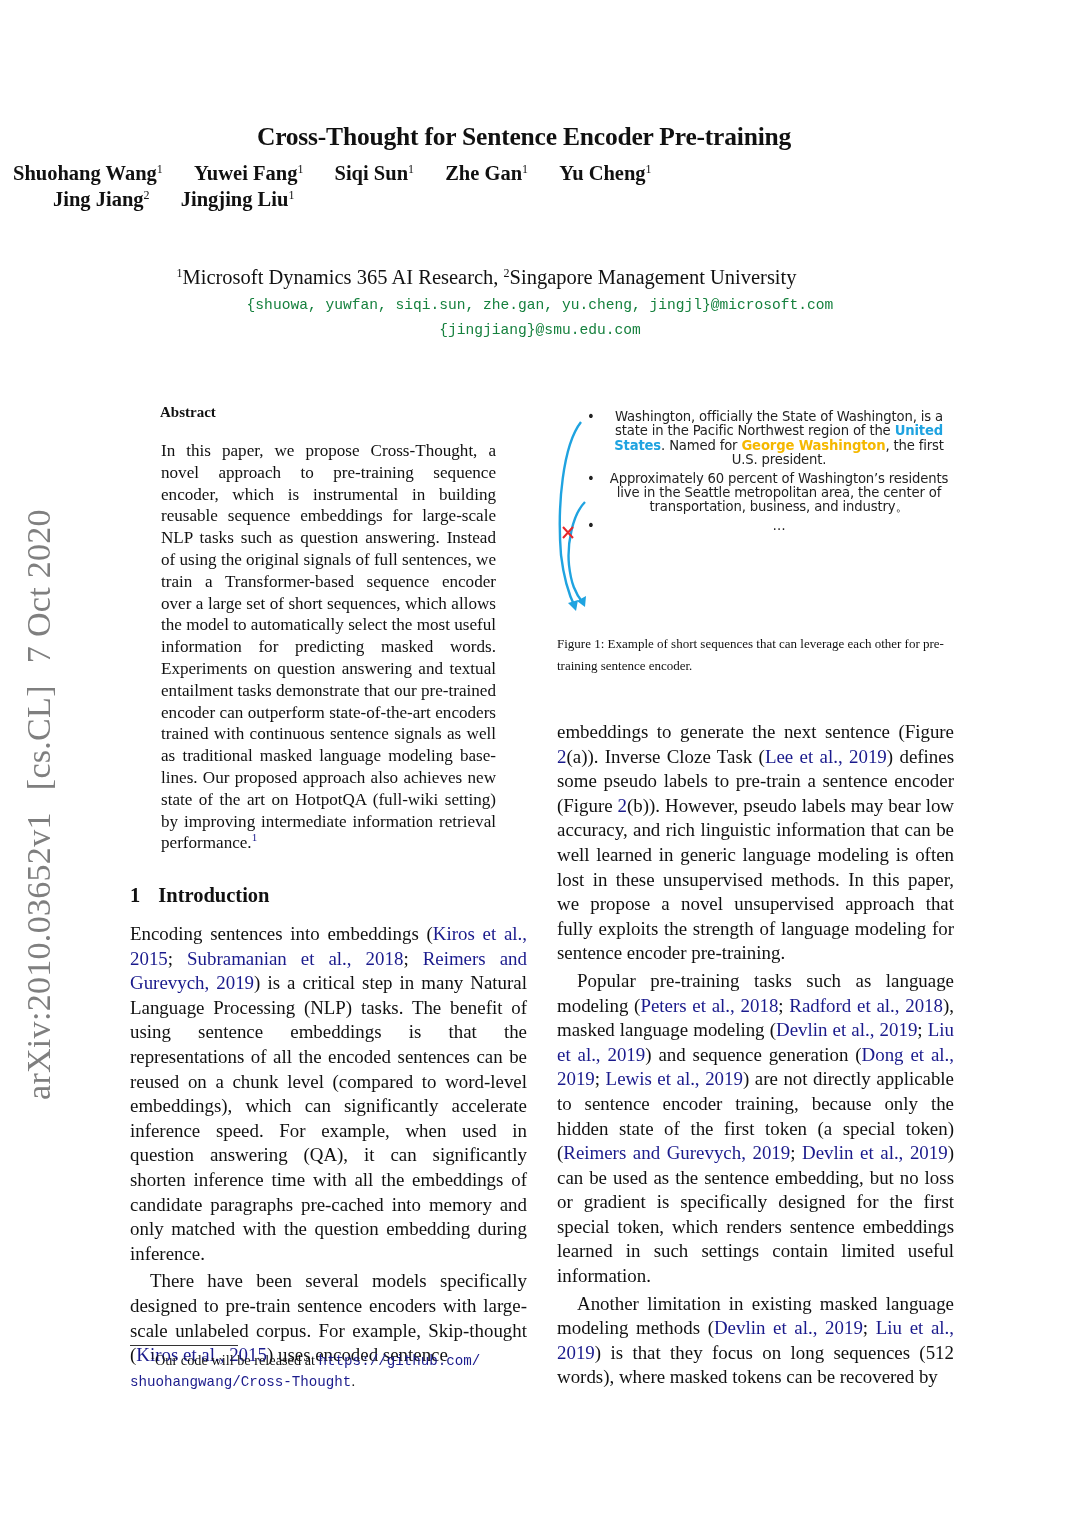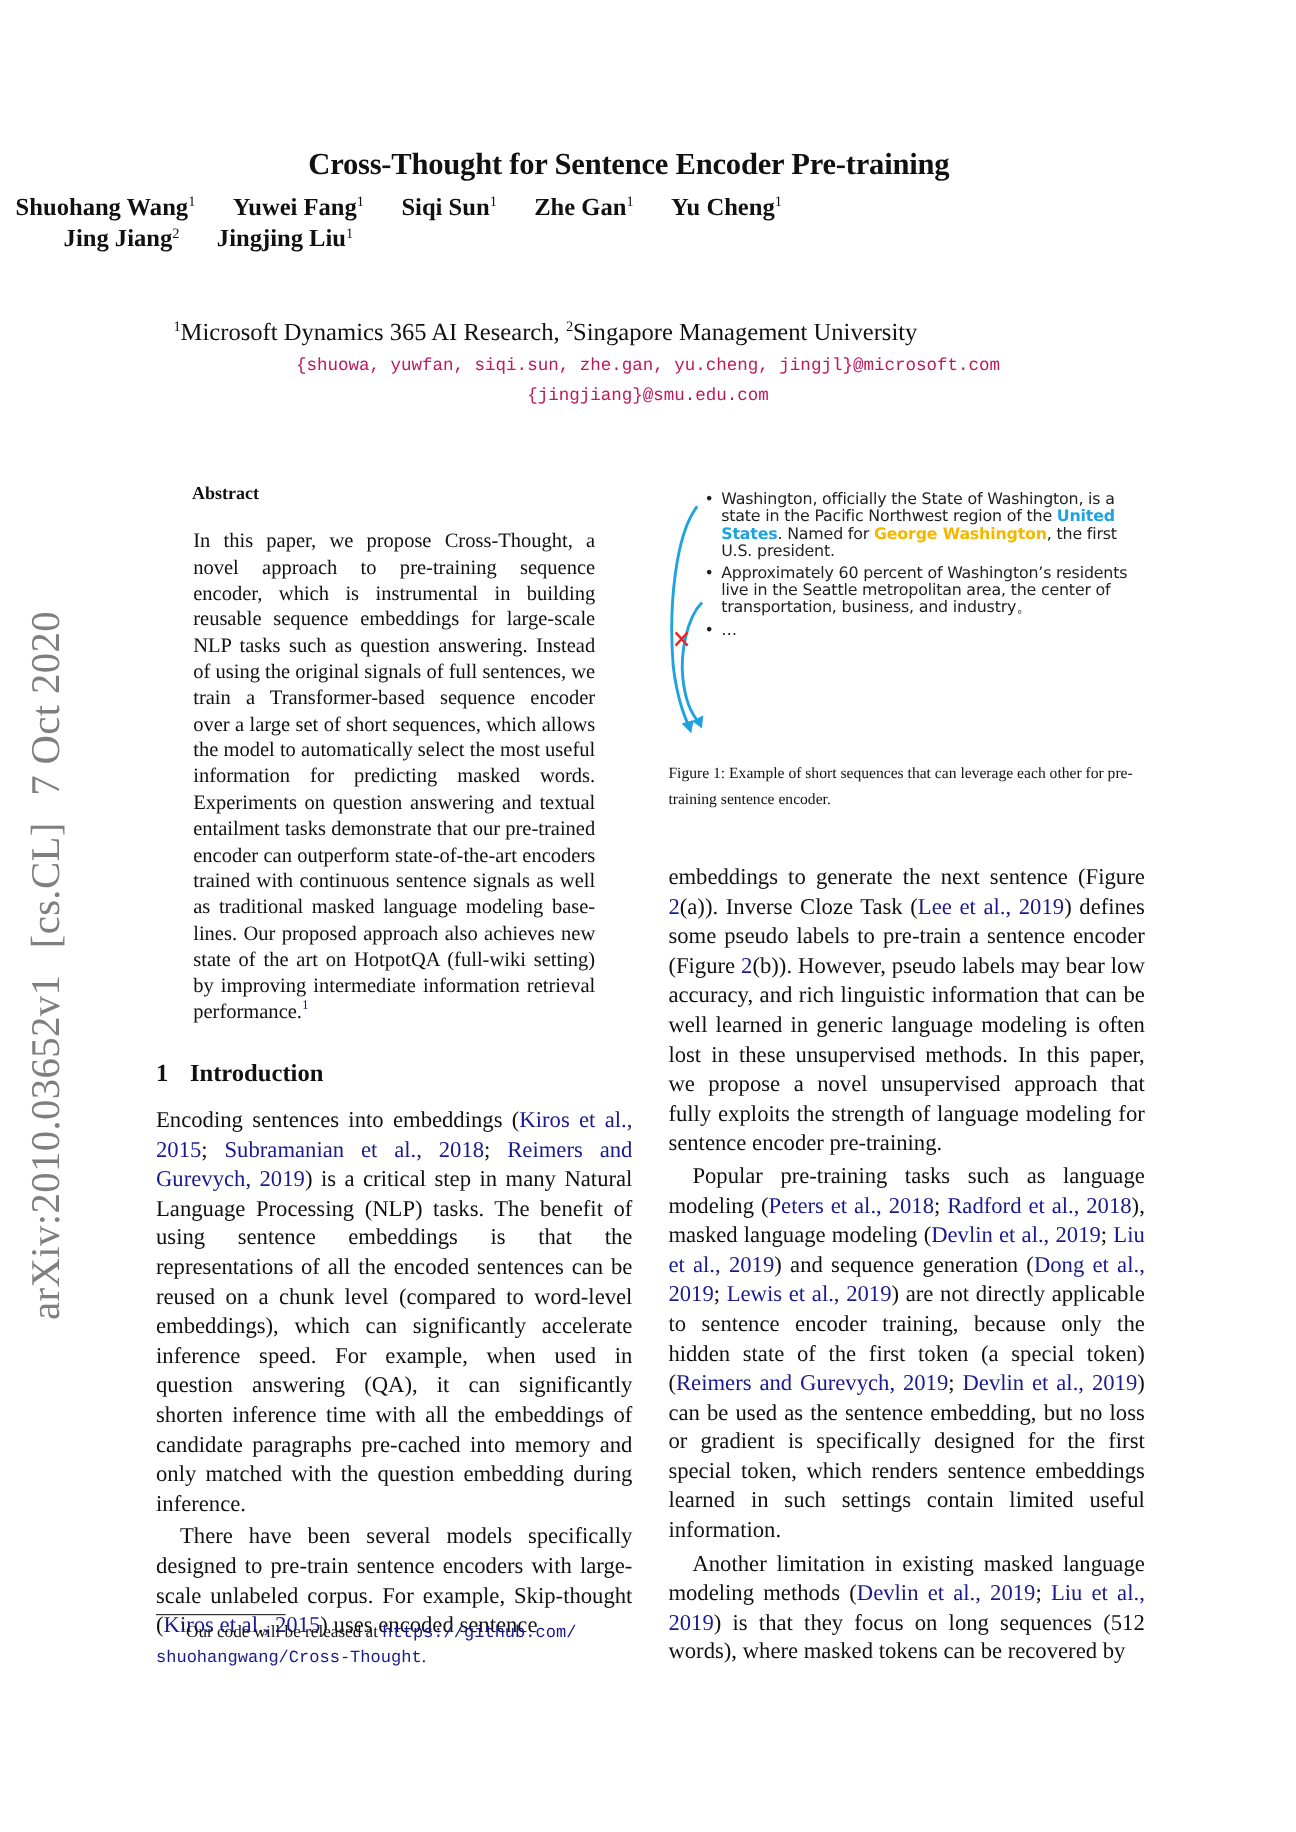--- a/index.html
+++ b/index.html
@@ -2,37 +2,37 @@
 <html><head>
 <meta charset="utf-8">
 <style>
   html, body { margin: 0; padding: 0; background: #ffffff; }
   body { width: 1080px; height: 1527px; position: relative; overflow: hidden; font-family: "Liberation Serif", "DejaVu Serif", serif; color: #111; }
   .abs { position: absolute; }
   .title { left: 0; width: 1048px; top: 122px; text-align: center; font-weight: bold; font-size: 25.5px; letter-spacing: -0.2px; }
   .authors { left: 0; width: 1080px; text-align: left; font-weight: bold; font-size: 20.5px; }
   .authors span.au { margin: 0 13px; }
   .authors sup, .affil sup { font-weight: normal; font-size: 12px; vertical-align: 7px; line-height: 0; }
-  .affil { left: 0; width: 909px; top: 266px; text-align: center; font-size: 20.5px; }
-  .email { left: 0; width: 1080px; text-align: center; font-family: "Liberation Mono", "DejaVu Sans Mono", monospace; font-size: 14.6px; color: #be185d; }
+  .affil { left: 0; width: 909px; top: 266px; text-align: center; font-size: 20.5px; padding-left: 32px; }
+  .email { left: 0; width: 1080px; text-align: center; font-family: "Liberation Mono", "DejaVu Sans Mono", monospace; font-size: 14.6px; color: #15803d; }
   .arxiv { left: 20px; top: 1100px; transform-origin: 0 0; transform: rotate(-90deg); font-size: 34px; color: #7f7f7f; white-space: nowrap; letter-spacing: 0.3px; width: 620px; }
   .arxiv span { margin-right: 22px; }
   .abs-head { left: 160px; width: 337px; top: 404px; text-align: left; font-weight: bold; font-size: 15px; }
   .para { font-size: 17.1px; line-height: 21.8px; text-align: justify; }
   .para.big { font-size: 18.9px; line-height: 24.6px; }
   .cite { color: #1a1a8c; }
   .fnmark { color: #1a1a8c; font-size: 11px; vertical-align: 7px; line-height: 0; }
   .sec-head { left: 130px; top: 884px; font-weight: bold; font-size: 20.5px; }
   .sec-head .num { margin-right: 18px; }
   .indent { text-indent: 20px; }
   .fn-rule { left: 130px; top: 1345px; width: 108px; height: 0; border-top: 1px solid #333; }
   .footnote { left: 130px; top: 1350px; width: 400px; font-size: 14.3px; line-height: 20px; }
   .footnote .mono { font-family: "Liberation Mono", "DejaVu Sans Mono", monospace; color: #1a1a8c; font-size: 14.2px; }
   .footnote sup { font-size: 10px; vertical-align: 6px; line-height: 0; }
-  .fig { left: 555px; top: 405px; width: 400px; height: 225px; }
+  .fig { left: 555px; top: 405px; width: 400px; height: 225px; text-align: center; }
   .fig-text { position: absolute; left: 32px; top: 5px; width: 370px; font-family: "DejaVu Sans", "Liberation Sans", sans-serif; font-size: 13.2px; line-height: 14.4px; color: #222; letter-spacing: -0.15px; }
   .fig-bullet { position: relative; padding-left: 14px; margin-bottom: 4px; }
   .fig-bullet::before { content: "\2022"; position: absolute; left: 0; top: 0; }
   .hl-blue { color: #1fa3e0; font-weight: bold; }
   .hl-yellow { color: #f5b800; font-weight: bold; }
   .caption { left: 557px; top: 633px; width: 400px; font-size: 13px; line-height: 22px; }
 </style>
 </head>
 <body>
 

